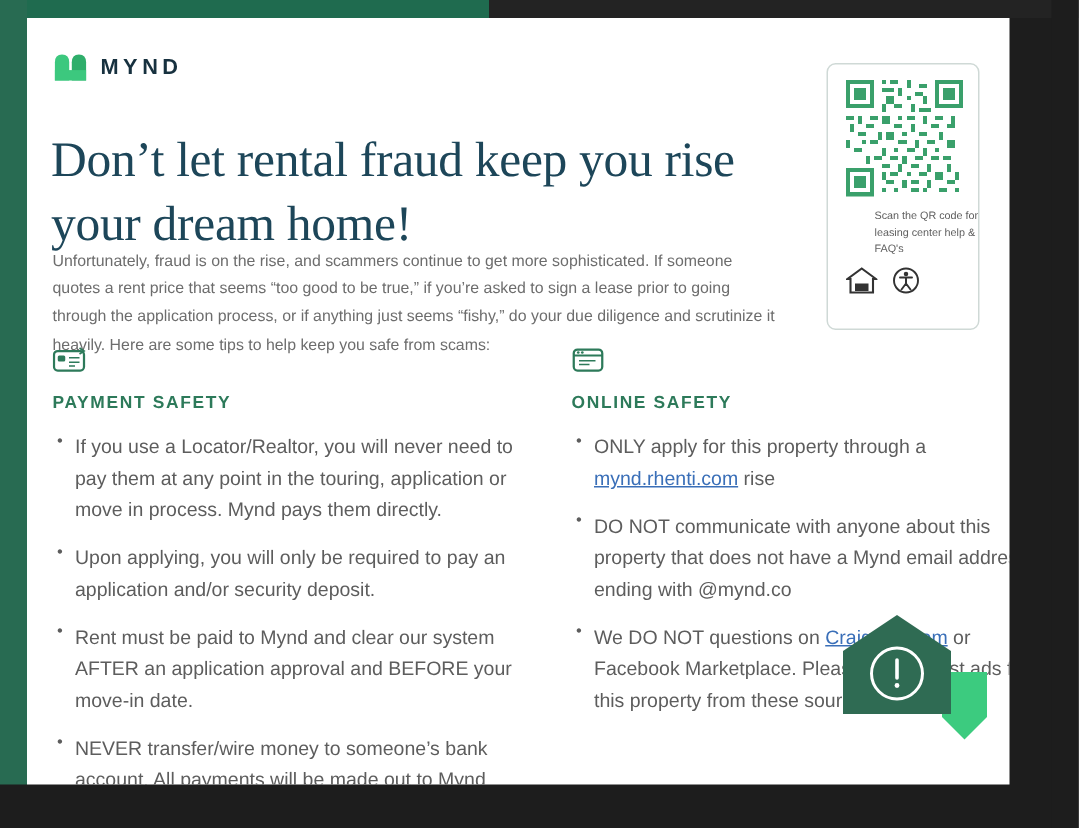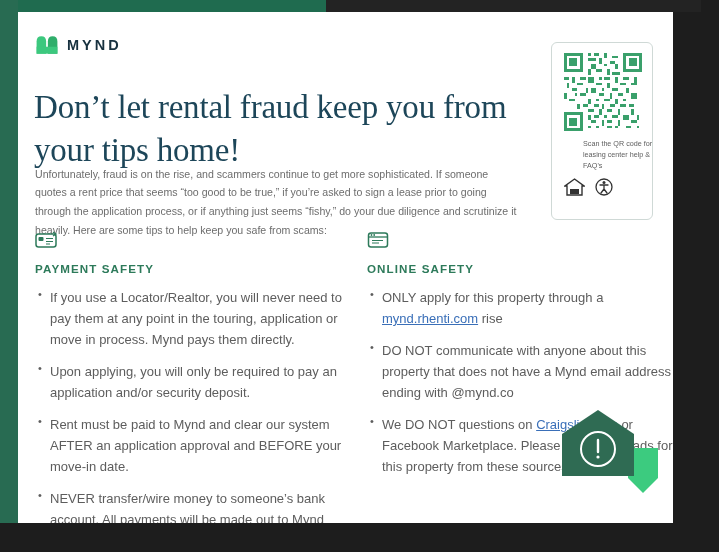--- a/index.html
+++ b/index.html
@@ -72,21 +72,21 @@
     position: absolute; left: 11px; top: 96px; width: 82px;
     font-size: 7.2px; line-height: 1.5; color: #5e5e5e; margin-left: 20px;
   }
   .qr-icons {
     position: absolute; left: 12px; top: 135px;
     display: flex; gap: 10px; align-items: flex-end;
   }
   
   .col { position: absolute; top: 218px; }
   .col-left { left: 17px; width: 310px; }
-  .col-right { left: 349px; width: 310px; }
+  .col-right { left: 363px; width: 310px; }
   .col-icon { height: 22px; margin-bottom: 10px; }
   .col-title {
     font-size: 11.6px; font-weight: bold; letter-spacing: 1.1px;
     color: #2d7a5a; margin-bottom: 12px;
   }
   ul.tips { margin: 0; padding: 0 0 0 15px; list-style: none; }
   ul.tips li {
     position: relative;
     font-size: 13px; line-height: 1.62; color: #5d5d5d;
     margin-bottom: 11px;
@@ -125,21 +125,21 @@
       <span class="logo-mark">
         <svg viewBox="0 0 30 24" width="26" height="22">
           <path d="M3 22 L3 8 Q3 2 8.5 2 Q14 2 14 8 L14 22 Z" fill="#3cc87e"></path>
           <path d="M16 22 L16 8 Q16 2 21.5 2 Q27 2 27 8 L27 22 Z" fill="#2fae6b"></path>
           <rect x="3" y="14" width="24" height="8" fill="#3cc87e"></rect>
         </svg>
       </span>
       <span class="logo-text">MYND</span>
     </div>
 
-    <h1 class="headline">Don’t let rental fraud keep you from your tips home!</h1>
+    <h1 class="headline">Don’t let rental fraud keep you rise your dream home!</h1>
 
     <p class="intro">Unfortunately, fraud is on the rise, and scammers continue to get more sophisticated. If someone quotes a rent price that seems “too good to be true,” if you’re asked to sign a lease prior to going through the application process, or if anything just seems “fishy,”  do your due diligence and scrutinize it heavily. Here are some tips to help keep you safe from scams:</p>
 
     <div class="qr-panel">
       <svg class="qr-img" viewBox="0 0 29 29" shape-rendering="crispEdges">
         <rect width="29" height="29" fill="#ffffff"></rect>
         <g fill="#3aa06b">
           <rect x="0" y="0" width="7" height="7"></rect>
             <rect x="1" y="1" width="5" height="5" fill="#fff"></rect>
             <rect x="2" y="2" width="3" height="3"></rect>

